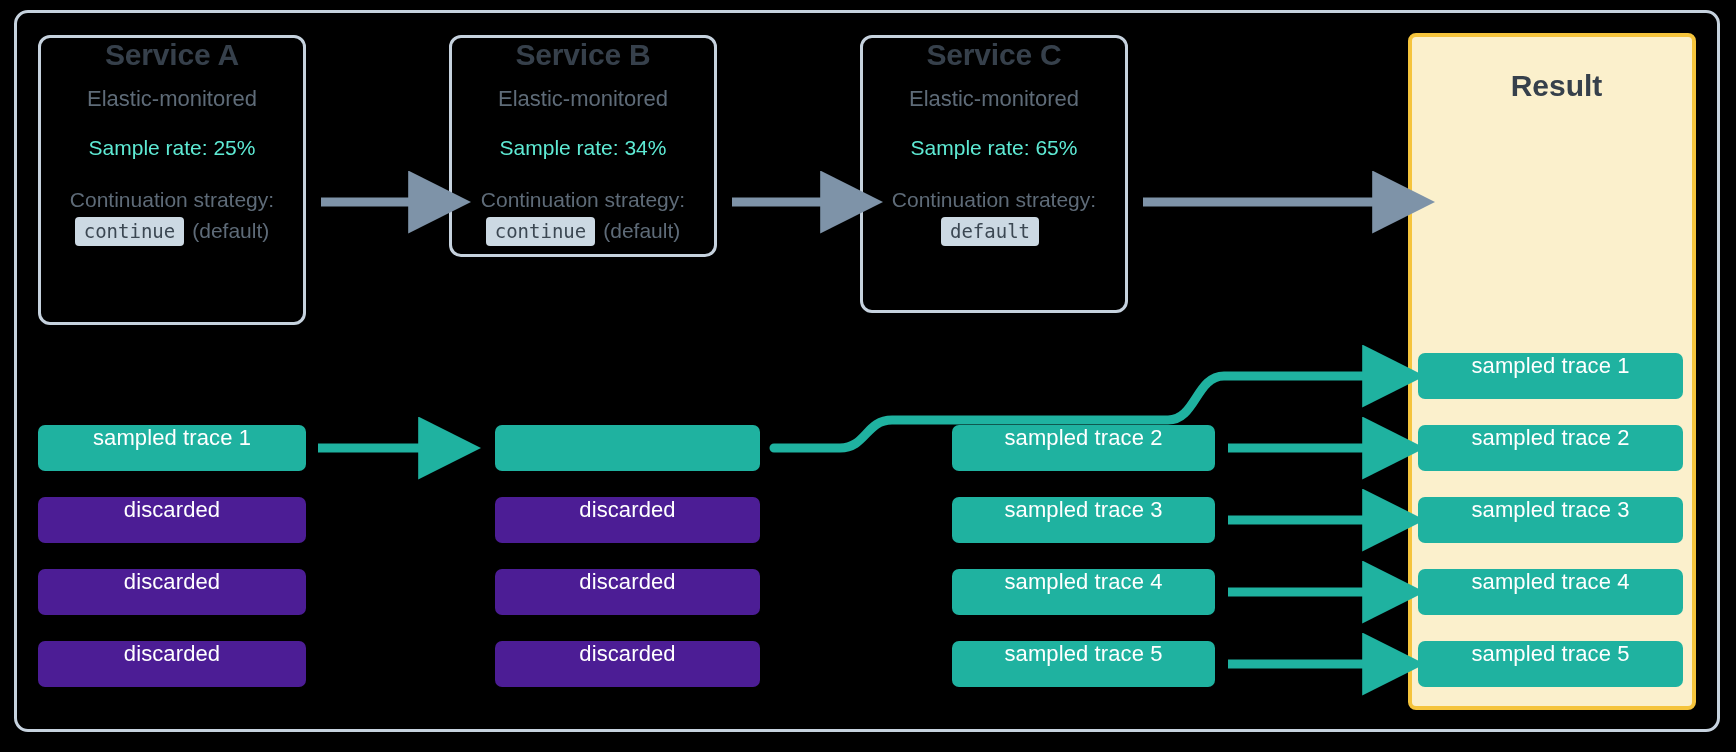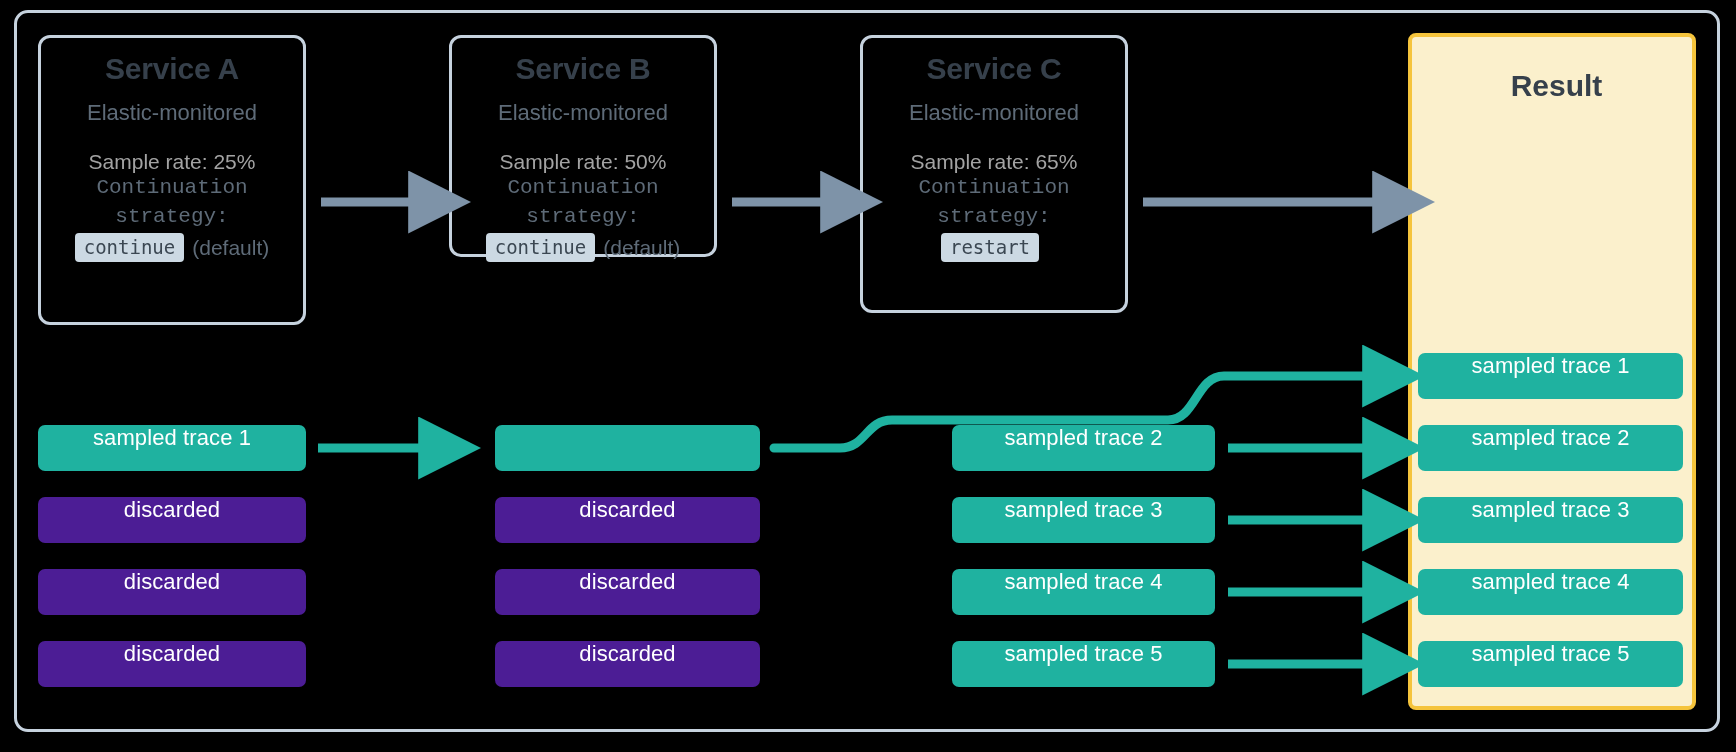--- a/index.html
+++ b/index.html
@@ -26,44 +26,43 @@
   
   .svc{
     position:absolute;
     box-sizing:border-box;
     border:3px solid #c6d2de;
     border-radius:12px;
     background:transparent;
     display:flex;
     flex-direction:column;
     align-items:center;
-    padding-top:14px;
   }
   .svc-title{
     font-size:30px;
     font-weight:bold;
     color:#36404b;
     letter-spacing:-0.2px;
     margin-bottom:14px;
   }
   .svc-sub{
     font-size:22px;
     color:#5e6b78;
     margin-bottom:24px;
   }
   .svc-rate{
     font-size:21px;
-    color:#a3a3a3;
+    color:#5eead4;
+    margin-bottom:26px;
   }
   .svc-cont{
     font-size:21px;
     color:#5e6b78;
     line-height:1.36;
     text-align:center;
-    font-family:Liberation Mono, monospace;
   }
   .svc-strategy-row{
     margin-top:2px;
     display:flex;
     align-items:center;
     justify-content:center;
     gap:8px;
     flex-wrap:nowrap;
   }
   .code-chip{
@@ -134,35 +133,35 @@
     <div class="svc-cont">Continuation strategy:</div>
     <div class="svc-strategy-row">
       <span class="code-chip">continue</span>
       <span class="default-note">(default)</span>
     </div>
   </div>
 
   <div class="svc" style="left:449px; top:35px; width:268px; height:222px;">
     <div class="svc-title">Service B</div>
     <div class="svc-sub">Elastic-monitored</div>
-    <div class="svc-rate">Sample rate: 50%</div>
+    <div class="svc-rate">Sample rate: 34%</div>
     <div class="svc-cont">Continuation strategy:</div>
     <div class="svc-strategy-row">
       <span class="code-chip">continue</span>
       <span class="default-note">(default)</span>
     </div>
   </div>
 
   <div class="svc" style="left:860px; top:35px; width:268px; height:278px;">
     <div class="svc-title">Service C</div>
     <div class="svc-sub">Elastic-monitored</div>
     <div class="svc-rate">Sample rate: 65%</div>
     <div class="svc-cont">Continuation strategy:</div>
     <div class="svc-strategy-row">
-      <span class="code-chip">restart</span>
+      <span class="code-chip">default</span>
       <span class="default-note"></span>
     </div>
   </div>
 
   <div class="result-card" style="left:1408px; top:33px; width:288px; height:677px;">
     <div class="result-title">Result</div>
   </div>
 
   <svg id="arrows" viewBox="0 0 1736 752">
     <defs>

